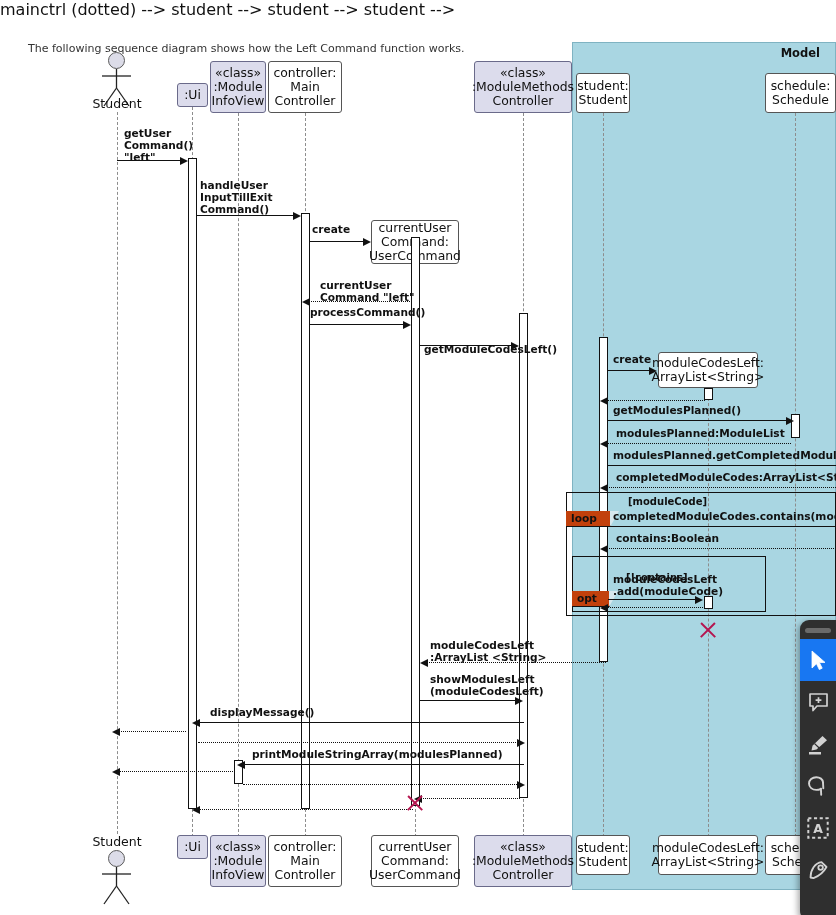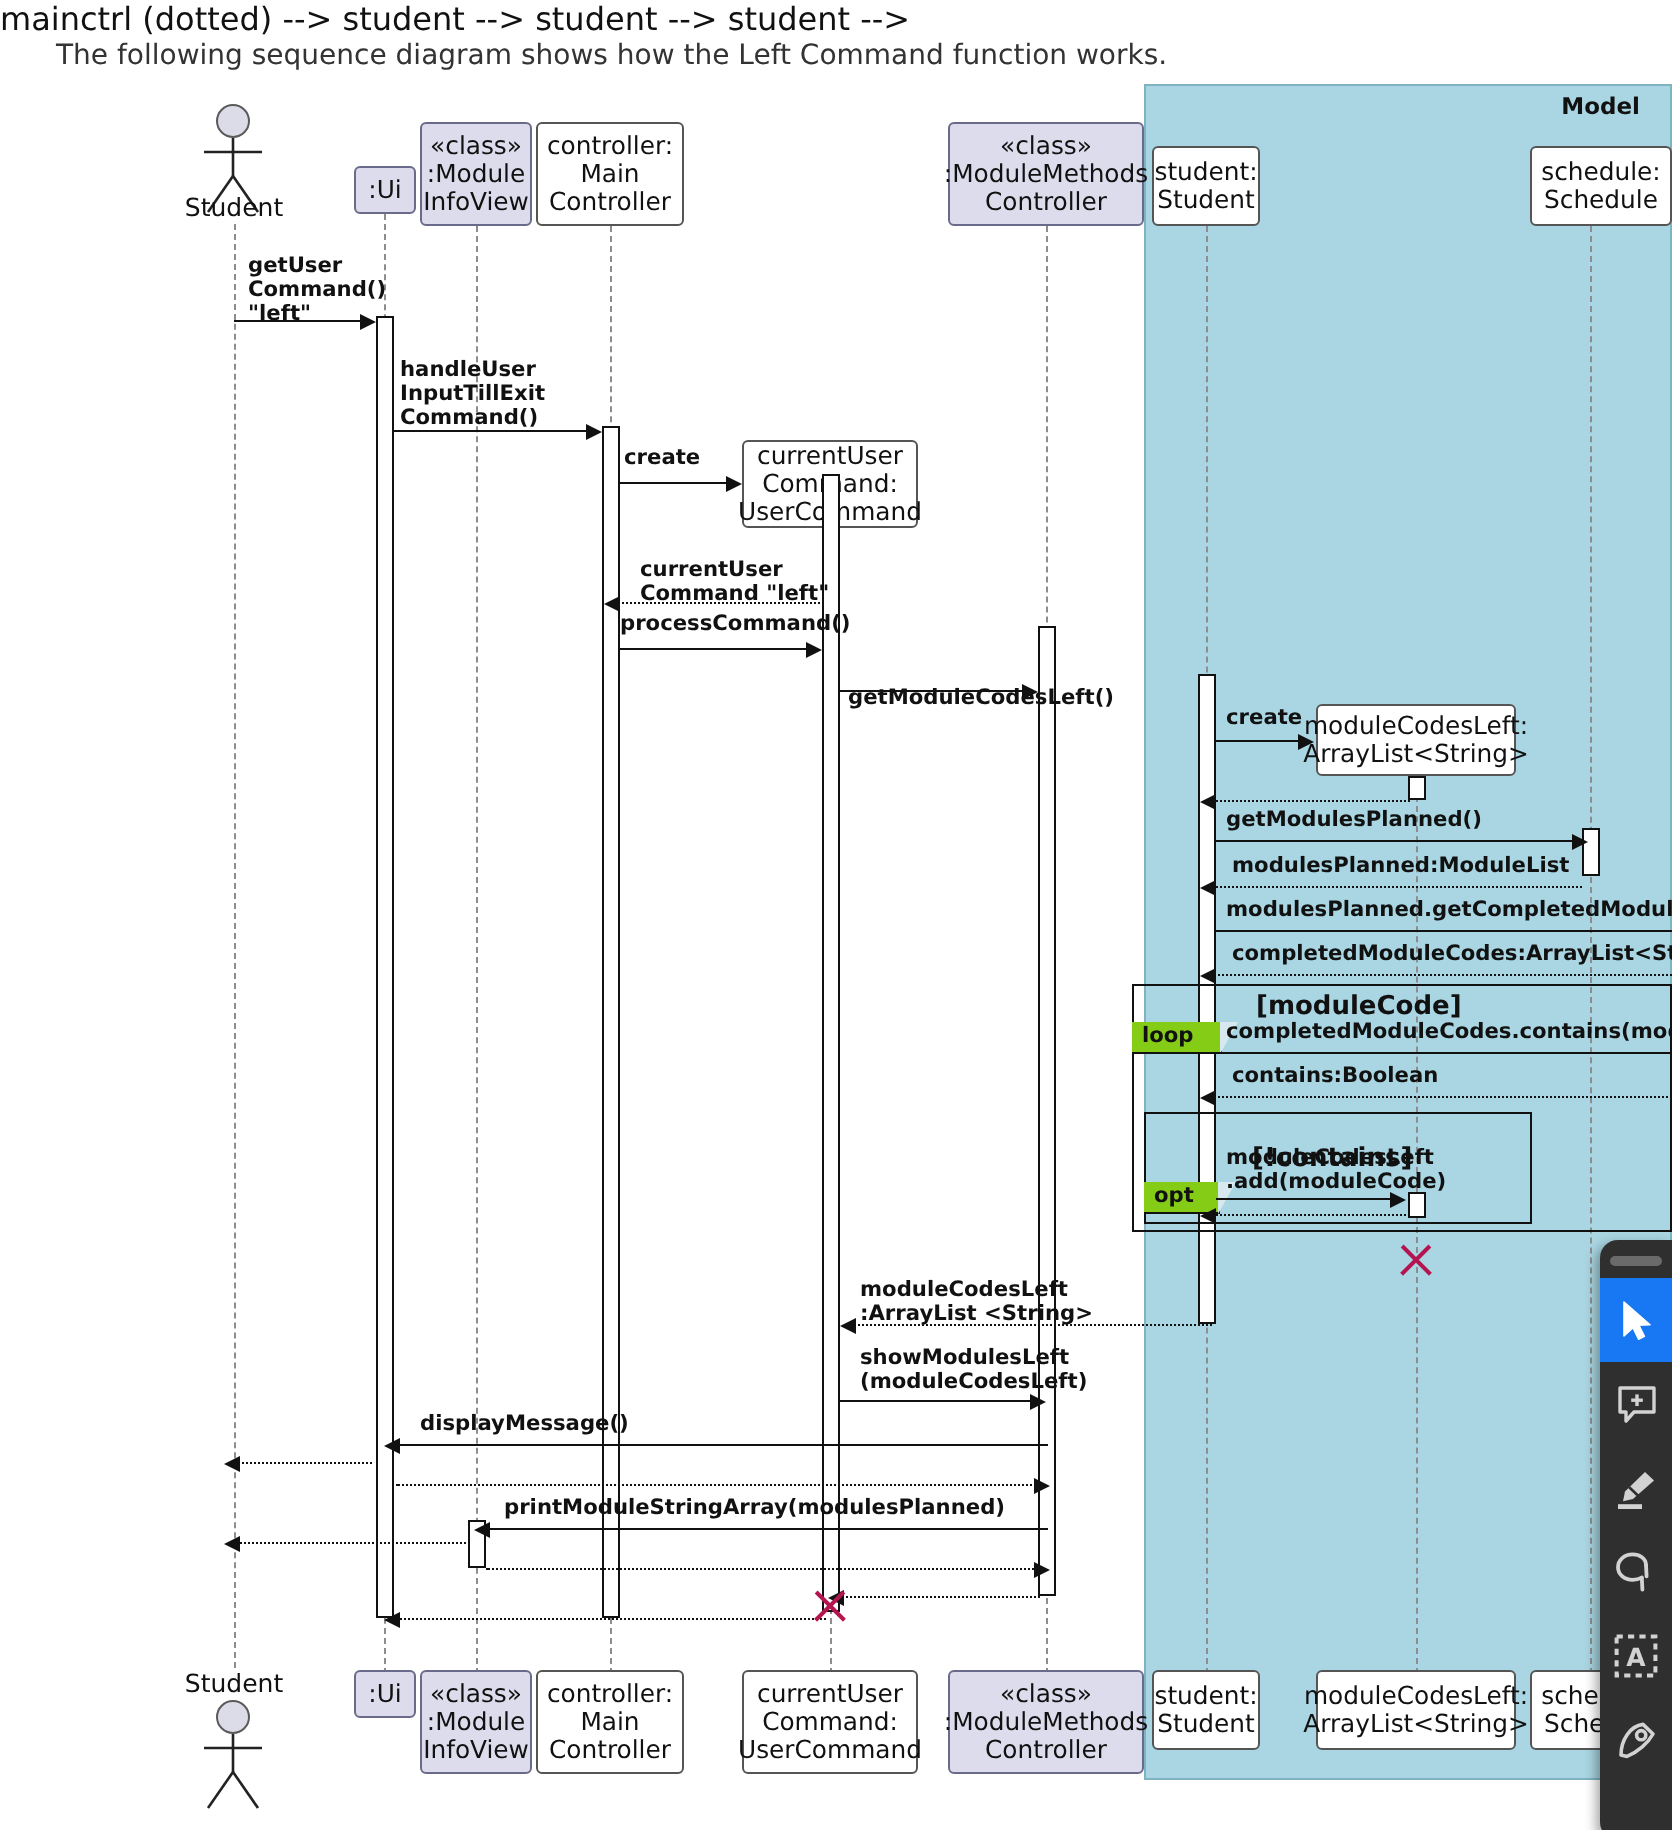--- a/index.html
+++ b/index.html
@@ -7,21 +7,21 @@
     width:836px;height:915px;position:relative;overflow:hidden;
     background:#ffffff;
     font-family:"DejaVu Sans","Liberation Sans",sans-serif;
     color:#111111;
   }
   #canvas{position:absolute;left:0;top:0;width:836px;height:915px;}
   .abs{position:absolute;}
 
   
   .caption{
-    left:28px;top:20px;font-size:14px;color:#333;white-space:nowrap;
+    left:28px;top:42px;font-size:11px;color:#333;white-space:nowrap;
   }
 
   
   .actor-head{
     width:17px;height:17px;border:1.3px solid #5a5a5a;border-radius:50%;
     background:#dcdce8;box-sizing:border-box;
   }
   .actor-label{font-size:12.5px;white-space:nowrap;text-align:center;}
 
   
@@ -74,28 +74,28 @@
   }
   .arrow-l{
     width:0;height:0;border-right:8px solid #111;
     border-top:4px solid transparent;border-bottom:4px solid transparent;
   }
 
   
   .frag{box-sizing:border-box;border:1.4px solid #111;background:transparent;}
   .frag-tag{
     box-sizing:border-box;border:1.4px solid #111;border-top:0;border-left:0;
-    background:#84cc16;font-size:10.6px;font-weight:bold;padding:1px 7px 1px 5px;
+    background:#c2410c;font-size:10.6px;font-weight:bold;padding:1px 7px 1px 5px;
     position:relative;
   }
   .frag-tag:after{
     content:"";position:absolute;right:-9px;top:0;width:0;height:0;
     border-left:9px solid #d7e8ee;border-bottom:16px solid transparent;
   }
-  .frag-cond{font-size:13px;font-weight:bold;white-space:nowrap;}
+  .frag-cond{font-size:10px;font-weight:bold;white-space:nowrap;}
 
   
   .xmark{width:20px;height:20px;}
   .xmark:before,.xmark:after{
     content:"";position:absolute;left:0;top:9px;width:20px;height:2.4px;background:#b5154f;
   }
   .xmark:before{transform:rotate(45deg);}
   .xmark:after{transform:rotate(-45deg);}
 
   

